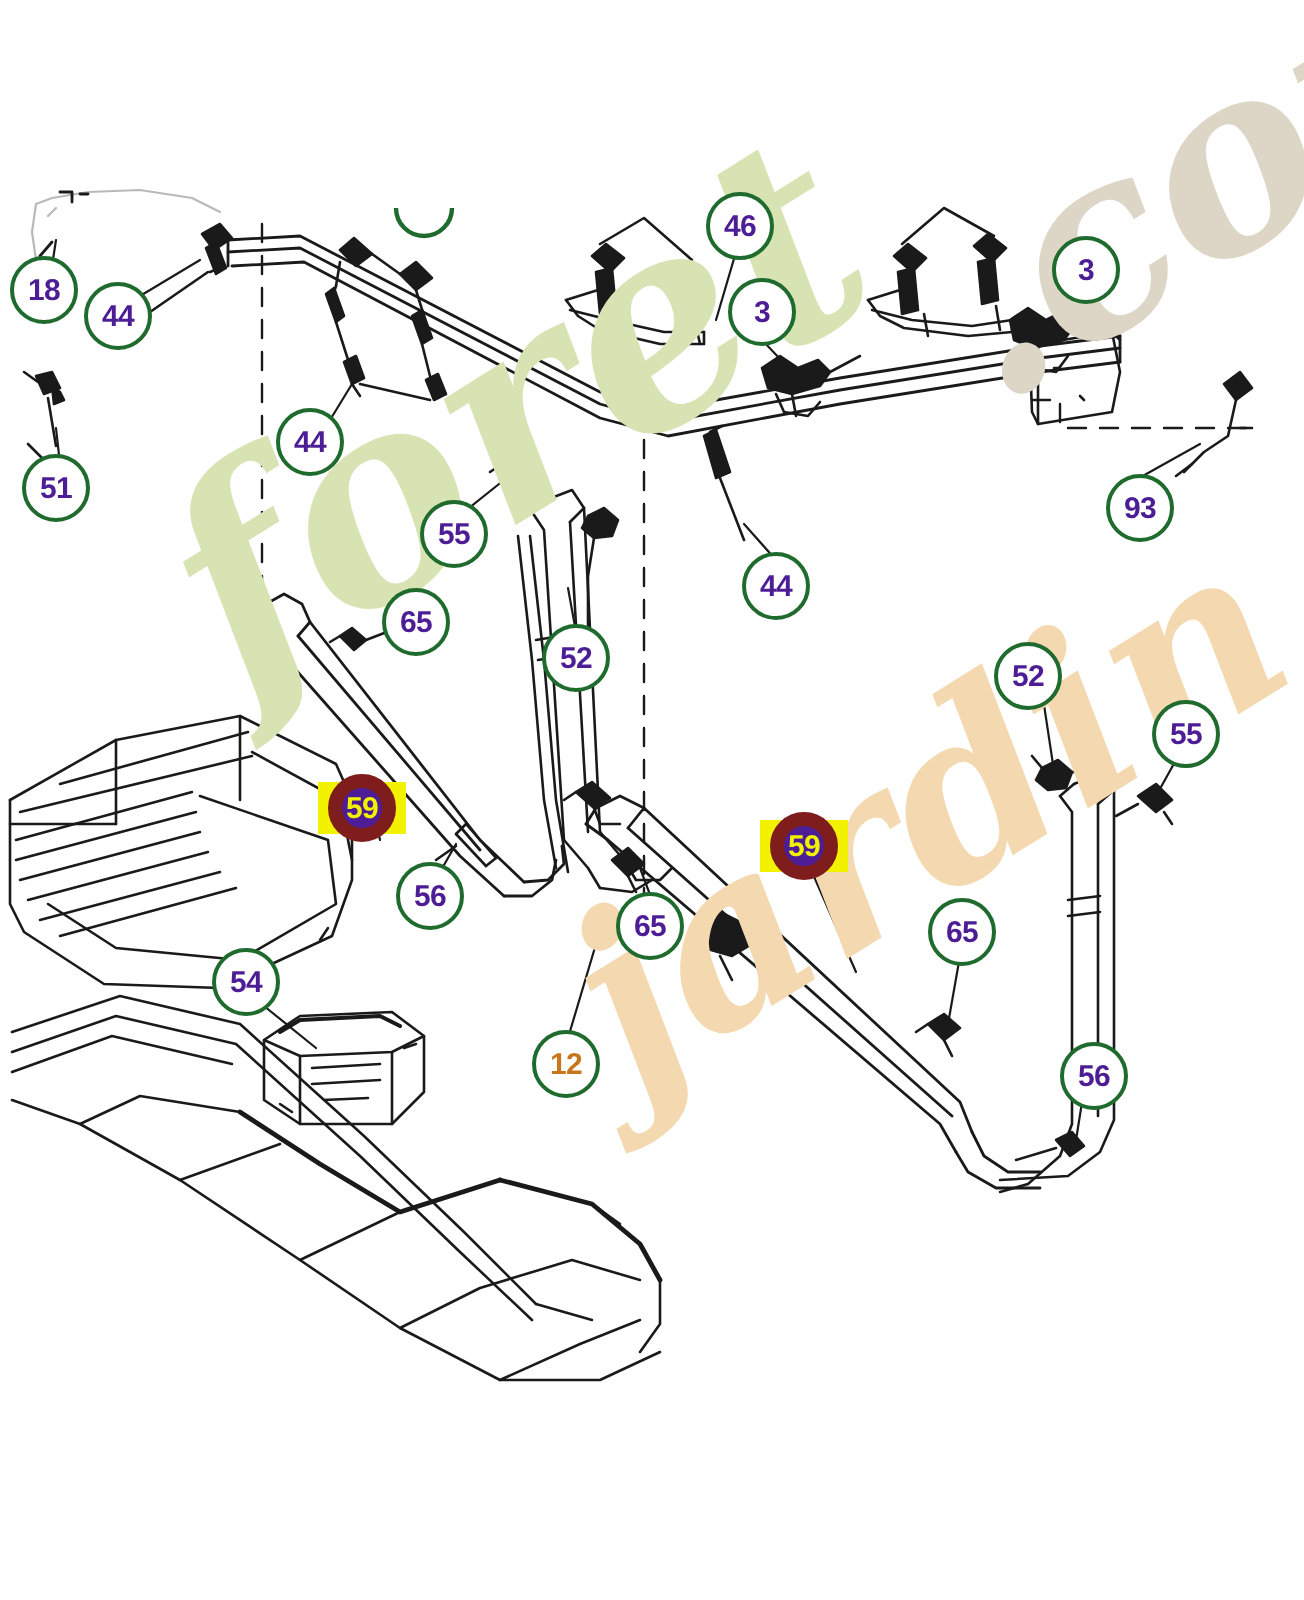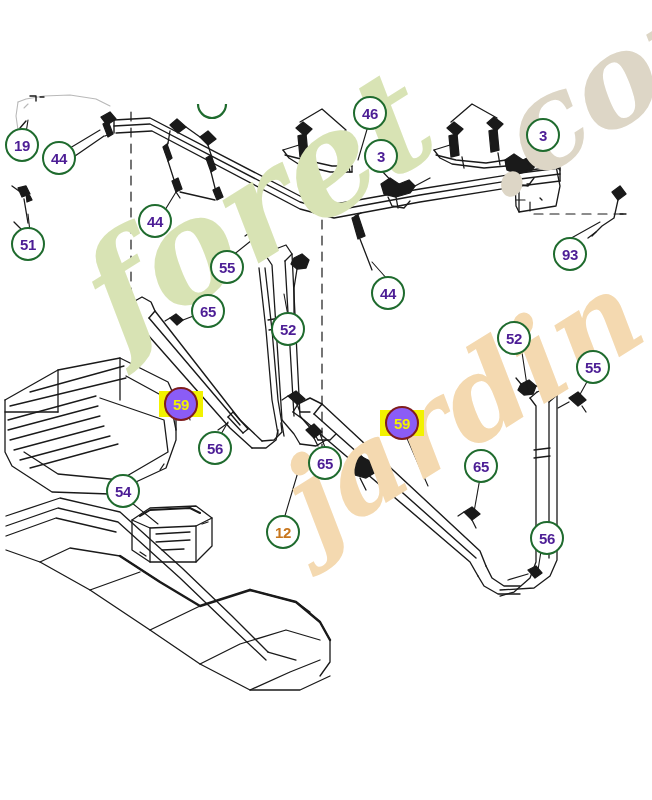--- a/index.html
+++ b/index.html
@@ -45,22 +45,22 @@
     line-height: 1;
     letter-spacing: -0.3px;
     z-index: 6;
   }
   .callout.normal {
     background: #ffffff;
     border: 2.2px solid #1f6b2e;
     color: #4c1d95;
   }
   .callout.highlight {
-    background: #8b5cf6;
-    border: 2px solid #7f1d1d;
+    background: #4c1d95;
+    border: 7px solid #7f1d1d;
     color: #f2f200;
   }
   .callout-hl-box {
     position: absolute;
     width: 44px;
     height: 26px;
     margin-left: -22px;
     margin-top: -13px;
     background: #f2f200;
     z-index: 5;
@@ -430,21 +430,21 @@
         <path d="M284,519 L298,472"></path>
         <path d="M132,503 L158,524"></path>
         <path d="M545,526 L538,570"></path>
       </g>
     </g>
 
     <path d="M198,104 A14,14 0 0 0 226,104" fill="none" stroke="#1f6b2e" stroke-width="2.2"></path>
   </svg>
 
   <div id="callout-layer">
-      <div class="callout normal" style="left: 22px; top: 145px;">19</div>
+      <div class="callout normal" style="left: 22px; top: 145px;">18</div>
       <div class="callout normal" style="left: 59px; top: 158px;">44</div>
       <div class="callout normal" style="left: 28px; top: 244px;">51</div>
       <div class="callout normal" style="left: 155px; top: 221px;">44</div>
       <div class="callout normal" style="left: 370px; top: 113px;">46</div>
       <div class="callout normal" style="left: 381px; top: 156px;">3</div>
       <div class="callout normal" style="left: 543px; top: 135px;">3</div>
       <div class="callout normal" style="left: 570px; top: 254px; text-align: right;">93</div>
       <div class="callout normal" style="left: 388px; top: 293px;">44</div>
       <div class="callout normal" style="left: 227px; top: 267px;">55</div>
       <div class="callout normal" style="left: 208px; top: 311px;">65</div>

